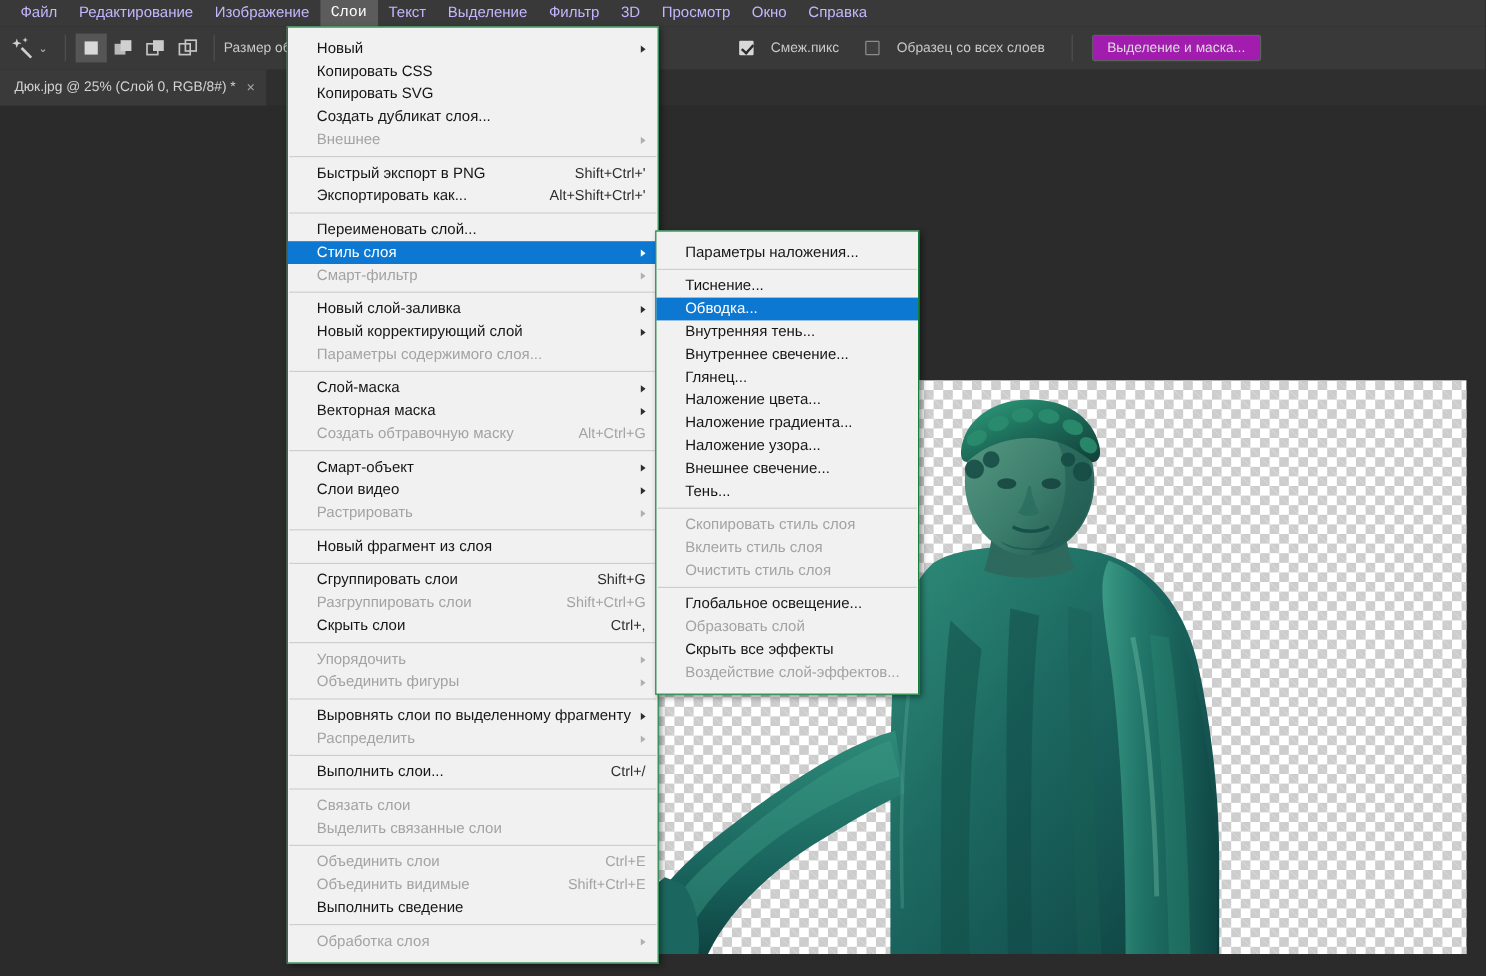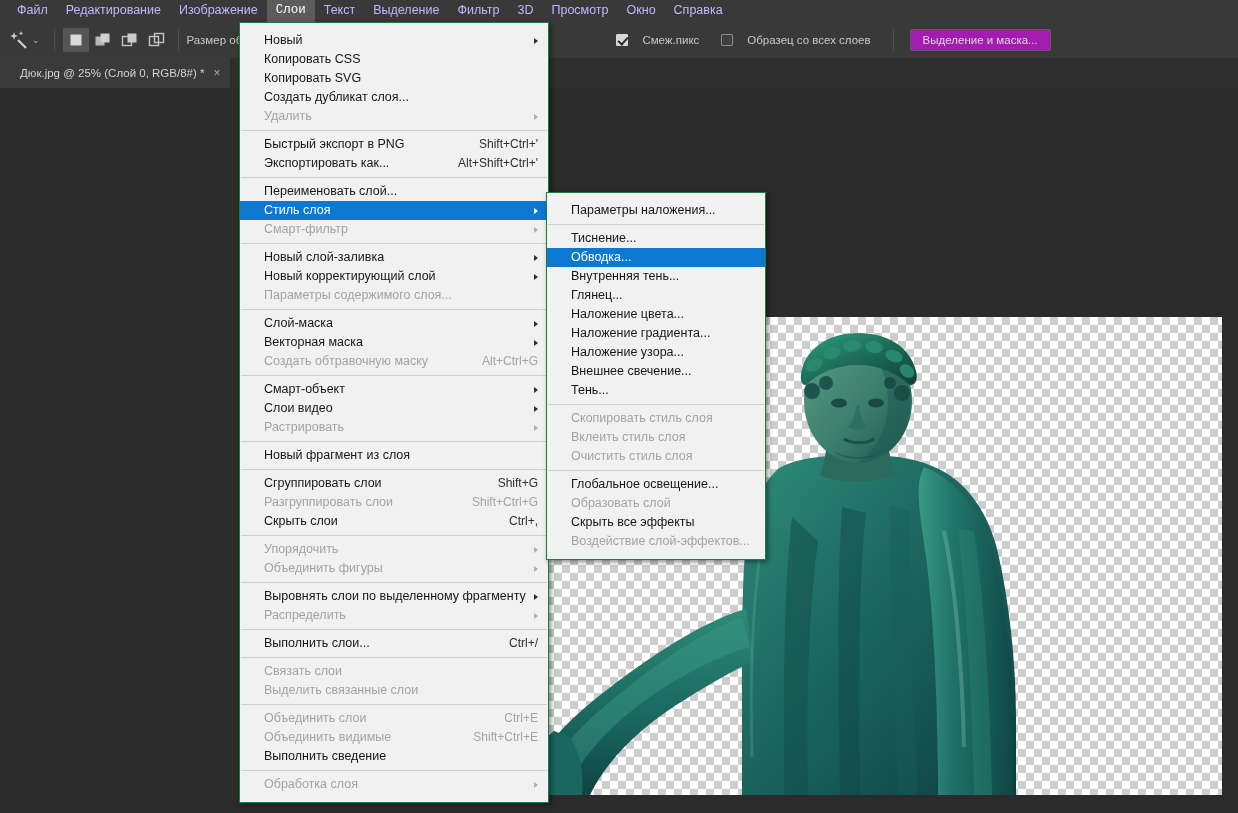--- a/index.html
+++ b/index.html
@@ -60,21 +60,21 @@
   }
 
   
   .tabstrip {
     position: absolute; top: 58px; left: 0; width: 1238px; height: 30px;
     background: #2f2f2f; z-index: 9;
   }
   .doc-tab {
     position: absolute; left: 0; top: 0; height: 30px;
     display: flex; align-items: center; gap: 9px;
-    padding: 0 10px 0 20px; background: #3a3a3a;
+    padding: 0 10px 0 12px; background: #3a3a3a;
     border-right: 1px solid #2b2b2b;
   }
   .doc-tab-title { font-size: 11.5px; color: #d2d2d2; white-space: nowrap; }
   .doc-tab-close { font-size: 12px; color: #a6a6a6; line-height: 12px; }
 
   
   .workspace {
     position: absolute; top: 88px; left: 0; width: 1238px; height: 725px;
     background: #2b2b2b; overflow: hidden;
   }
@@ -310,21 +310,21 @@
       <div class="mi">
         <span class="mi-label">Копировать CSS</span>
       </div>
       <div class="mi">
         <span class="mi-label">Копировать SVG</span>
       </div>
       <div class="mi">
         <span class="mi-label">Создать дубликат слоя...</span>
       </div>
       <div class="mi dim">
-        <span class="mi-label">Удалить</span>
+        <span class="mi-label">Внешнее</span>
         <span class="mi-arrow"></span>
       </div>
       <div class="sep"></div>
       <div class="mi">
         <span class="mi-label">Быстрый экспорт в PNG</span>
         <span class="mi-accel">Shift+Ctrl+'</span>
       </div>
       <div class="mi">
         <span class="mi-label">Экспортировать как...</span>
         <span class="mi-accel">Alt+Shift+Ctrl+'</span>
@@ -453,20 +453,23 @@
       <div class="mi">
         <span class="mi-label">Тиснение...</span>
       </div>
       <div class="mi sel">
         <span class="mi-label">Обводка...</span>
       </div>
       <div class="mi">
         <span class="mi-label">Внутренняя тень...</span>
       </div>
       <div class="mi">
+        <span class="mi-label">Внутреннее свечение...</span>
+      </div>
+      <div class="mi">
         <span class="mi-label">Глянец...</span>
       </div>
       <div class="mi">
         <span class="mi-label">Наложение цвета...</span>
       </div>
       <div class="mi">
         <span class="mi-label">Наложение градиента...</span>
       </div>
       <div class="mi">
         <span class="mi-label">Наложение узора...</span>

